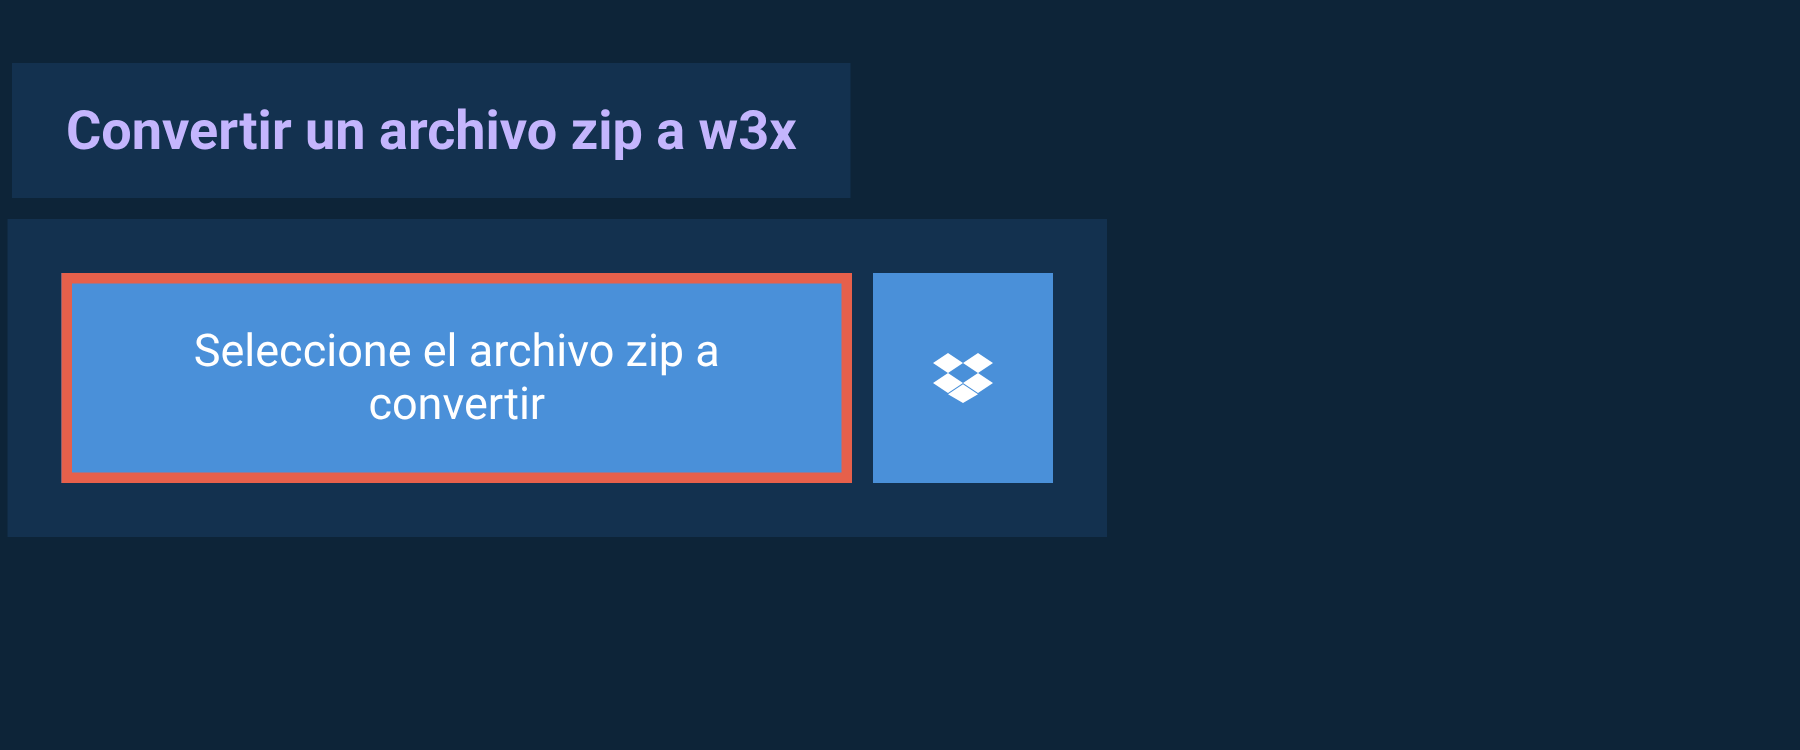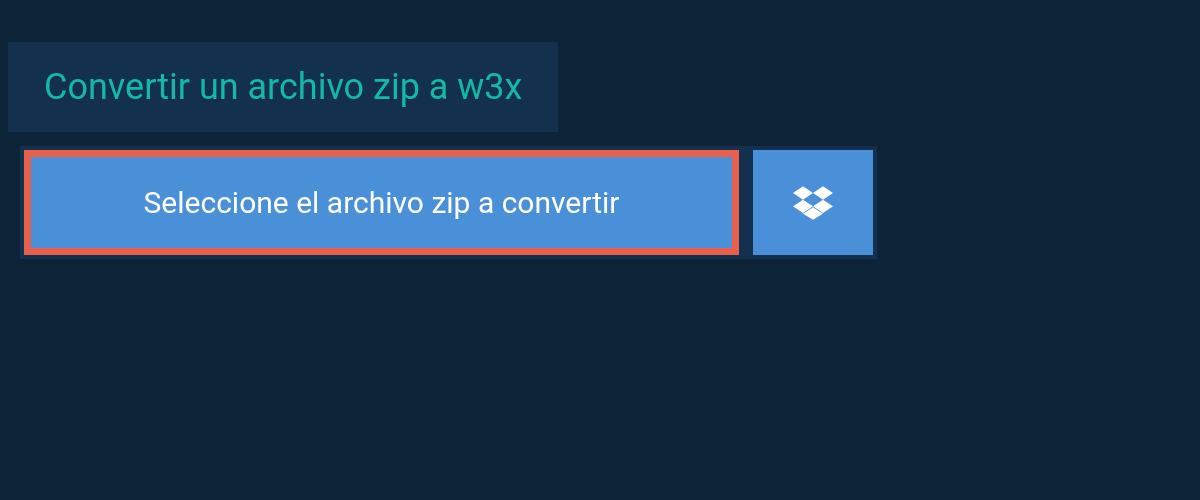--- a/index.html
+++ b/index.html
@@ -15,30 +15,30 @@
       overflow: hidden;
     }
     .header-tab {
       display: inline-block;
       background: #13314f;
       padding: 24px 36px;
       margin-top: 42px;
       margin-left: 8px;
     }
     .header-title {
-      color: #14b8a6;
+      color: #c4b5fd;
       font-size: 36px;
-      font-weight: 400;
+      font-weight: 700;
     }
     .upload-panel {
       background: #13314f;
-      margin-left: 20px;
+      margin-left: 5px;
       margin-top: 14px;
-      padding: 4px;
-      width: 857px;
+      padding: 36px;
+      width: 733px;
       display: flex;
       gap: 14px;
       align-items: stretch;
     }
     .select-file-button {
       flex: 1;
       background: #4a90d9;
       border: 7px solid #e6604b;
       color: #ffffff;
       font-size: 30px;

